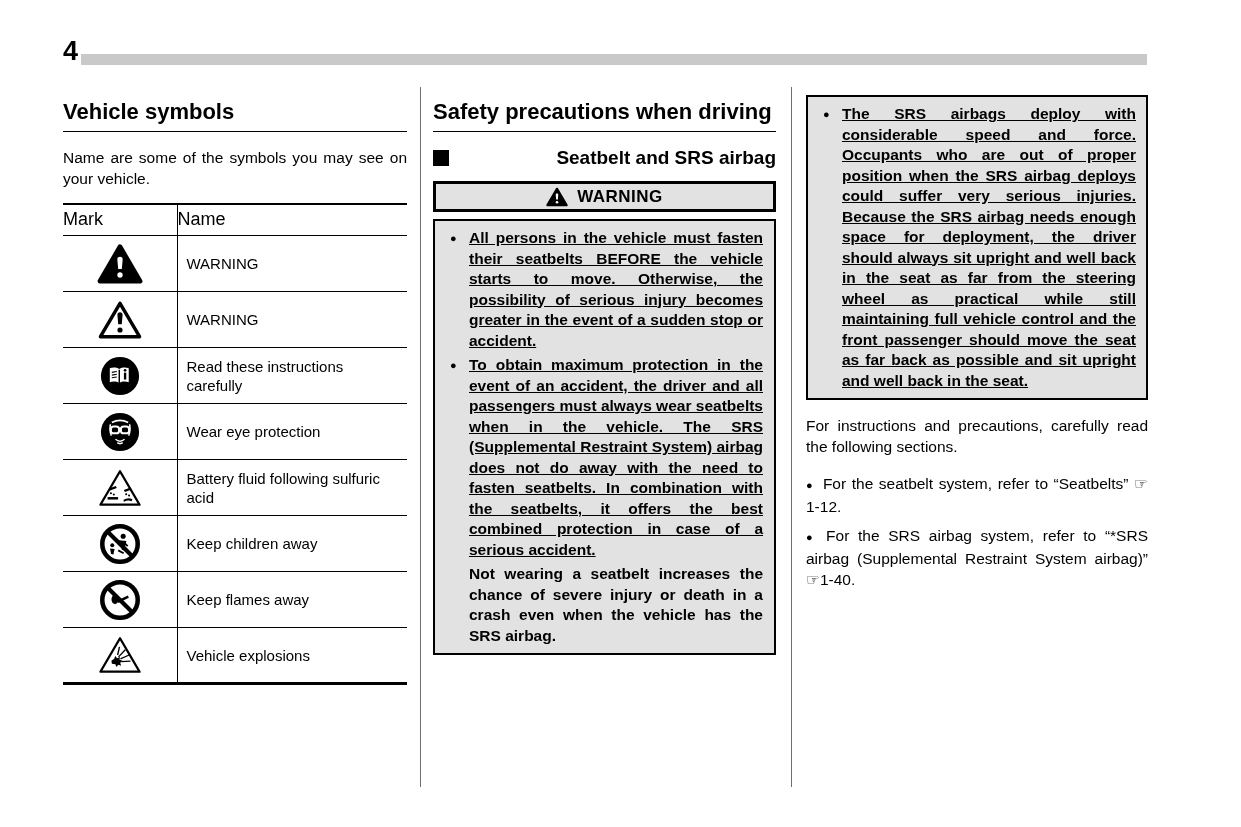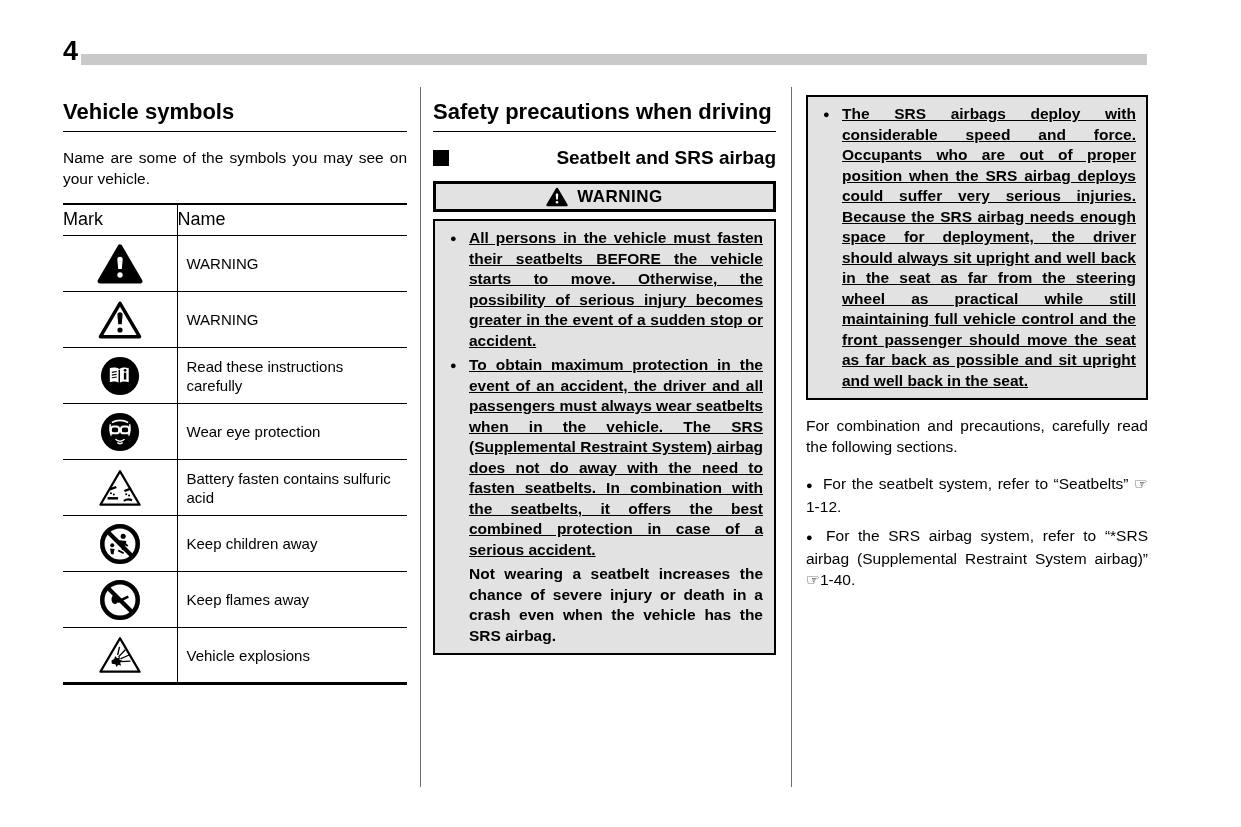--- a/index.html
+++ b/index.html
@@ -159,21 +159,21 @@
               <path d="M12.5 22.5 l7 -2.6 l1.2 2.2 l-7 2.6 Z" fill="#000"></path>
               <circle cx="14.5" cy="27.5" r="1.1" fill="#000"></circle>
               <circle cx="17.5" cy="28.8" r="1.1" fill="#000"></circle>
               <rect x="11" y="31.5" width="11" height="2.6" fill="#000"></rect>
               <path d="M28 24 l7 -2.6 l1.2 2.2 l-7 2.6 Z" fill="#000"></path>
               <circle cx="30.5" cy="28.5" r="1.1" fill="#000"></circle>
               <circle cx="33.5" cy="29.8" r="1.1" fill="#000"></circle>
               <path d="M27.5 34.5 q4.5 -3 9.5 -0.8 l-0.8 2.2 q-4.2 -1.8 -8 0.6 Z" fill="#000"></path>
             </svg>
           </td>
-          <td class="name-cell">Battery fasten contains sulfuric acid</td>
+          <td class="name-cell">Battery fluid following sulfuric acid</td>
         </tr>
         <tr>
           <td class="mark-cell">
             <svg class="icon-circ" viewBox="0 0 44 44">
               <circle cx="22" cy="22" r="19.5" fill="none" stroke="#000" stroke-width="5"></circle>
               <circle cx="25.5" cy="13.5" r="2.8" fill="#000"></circle>
               <path d="M21 18 l8 0.8 l-2.2 10 l-3 -0.6 l1 -5 l-4.5 -1.2 Z" fill="#000"></path>
               <path d="M20 29 l6 3.2 M26.5 20.5 l4 3.8" stroke="#000" stroke-width="2"></path>
               <circle cx="13.5" cy="23.5" r="2.2" fill="#000"></circle>
               <path d="M11 27 l5 0.5 l-1.2 6 l-2.6 -0.4 Z" fill="#000"></path>
@@ -242,20 +242,20 @@
   <div class="vdivider"></div>
 
   <section class="col-right">
     <div class="right-box warn-box" style="margin-top:8px;">
       <div class="wbullet">
         <span class="dot">●</span>
         <div class="btext">The SRS airbags deploy with considerable speed and force. Occupants who are out of proper position when the SRS airbag deploys could suffer very serious injuries. Because the SRS airbag needs enough space for deployment, the driver should always sit upright and well back in the seat as far from the steering wheel as practical while still maintaining full vehicle control and the front passenger should move the seat as far back as possible and sit upright and well back in the seat.</div>
       </div>
     </div>
 
-    <p class="outro">For combination and precautions, carefully read the following sections.</p>
+    <p class="outro">For instructions and precautions, carefully read the following sections.</p>
 
     <p class="refpara"><span class="inline-dot">●</span><span>For the seatbelt system, refer to “Seatbelts” ☞1-12.</span></p>
 
     <p class="refpara"><span class="inline-dot">●</span><span>For the SRS airbag system, refer to “*SRS airbag (Supplemental Restraint System airbag)” ☞1-40.</span></p>
   </section>
 
 </div>
 
 </body></html>

